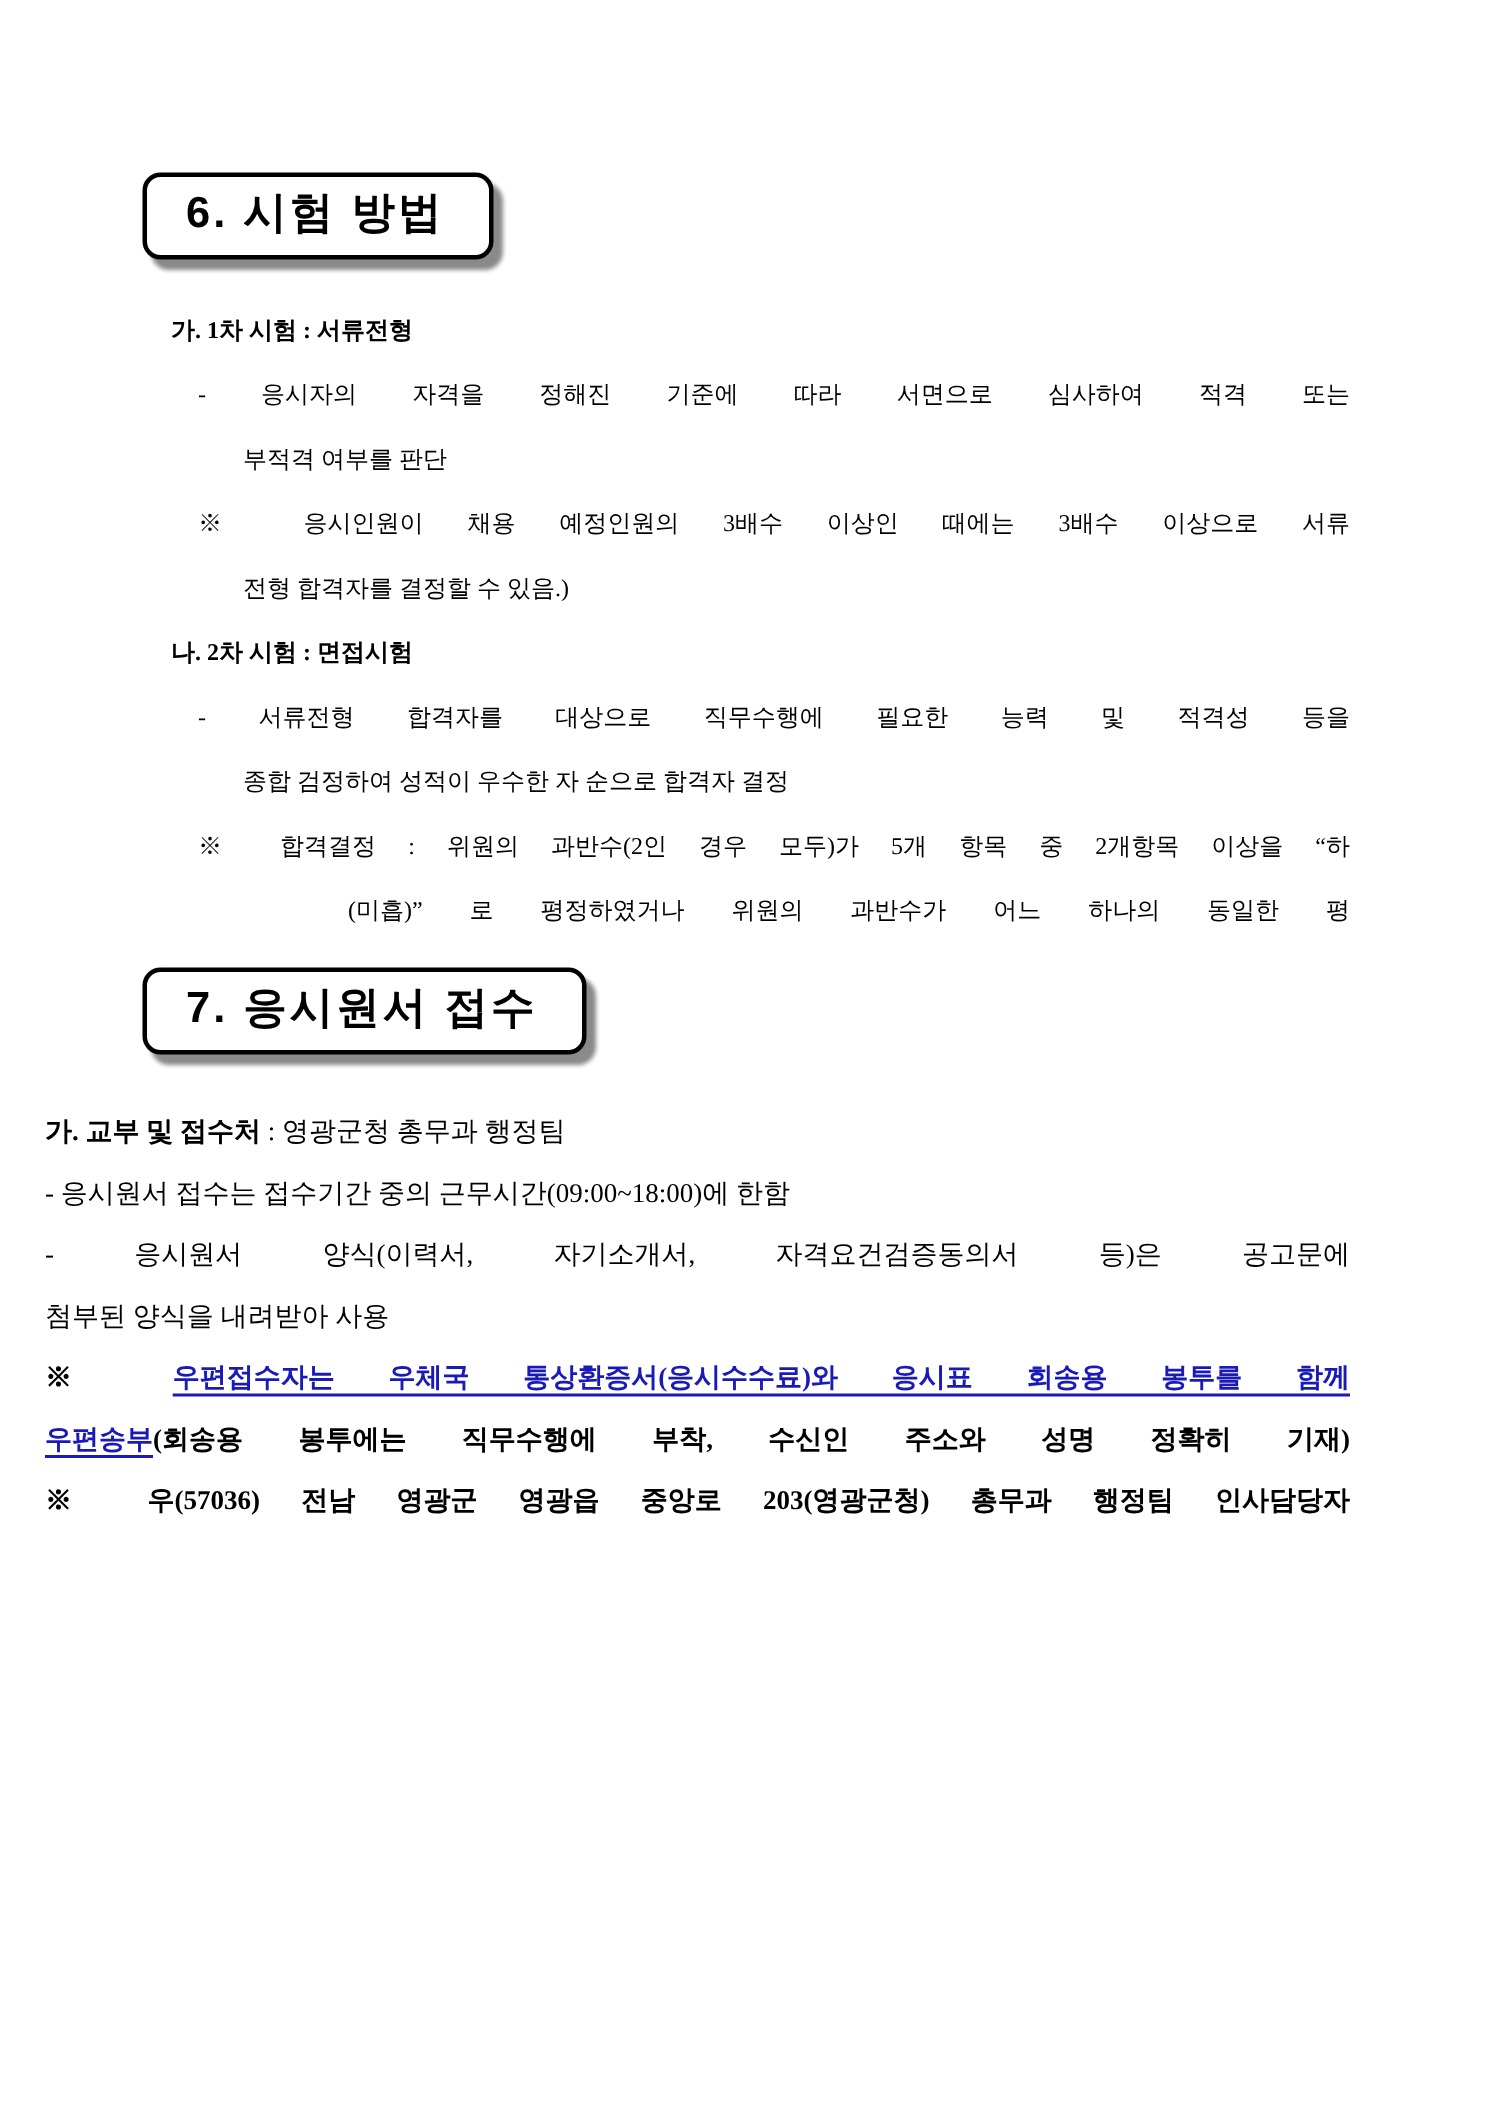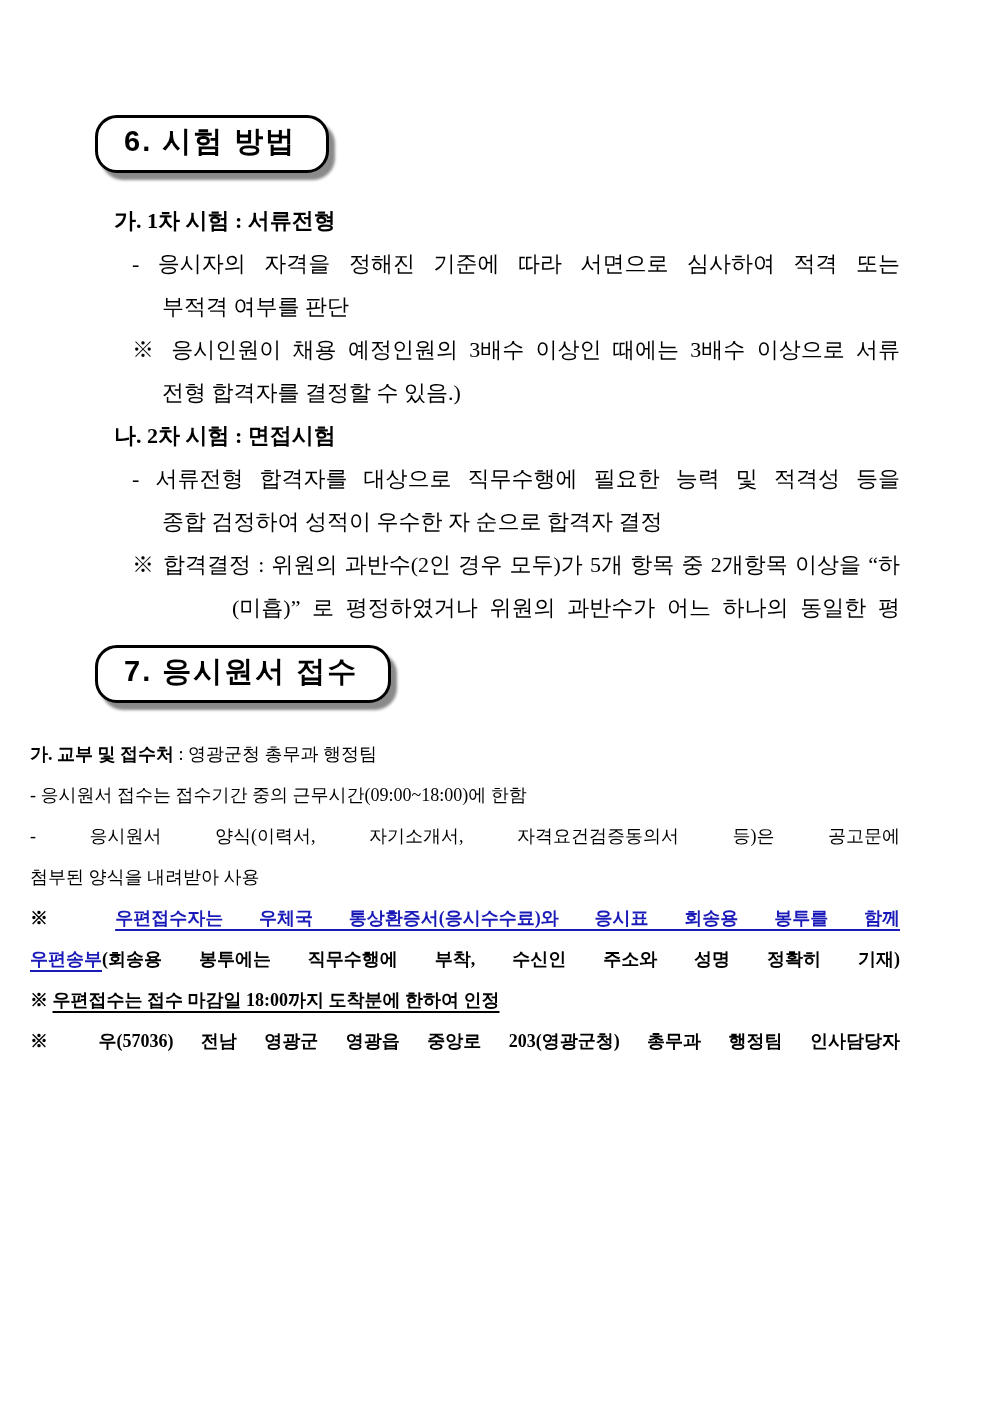--- a/index.html
+++ b/index.html
@@ -11,30 +11,30 @@
     font-family:"Liberation Serif","DejaVu Serif",serif;
     overflow:hidden;
     box-sizing:border-box;
     padding-top:115px;
   }
   .heading-wrap{margin-left:95px;}
   .heading-box{
     display:inline-block;
     background:#ffffff;
     border:3px solid #000;
-    border-radius:22px;
+    border-radius:12px;
     padding:4px 30px 8px 26px;
     box-shadow:6px 7px 3px #8a8a8a;
     font-family:"Liberation Sans","DejaVu Sans",sans-serif;
     font-weight:bold;
     font-size:29px;
     letter-spacing:2px;
   }
   .sec{margin-top:26px;}
-  .sec6 .line{height:43px;line-height:43px;font-size:22px;}
+  .sec6 .line{height:43px;line-height:43px;font-size:16px;}
   .sec7 .line{height:41px;line-height:41px;font-size:18px;margin-left:30px;}
   .sec7{margin-top:31px;}
   .gap7{margin-top:16px;}
   .line{white-space:nowrap;}
   .b{font-weight:bold;}
   .ind-a{margin-left:114px;}
   .ind-dash{margin-left:132px;}
   .ind-cont{margin-left:162px;}
   .ind-note-cont{margin-left:232px;}
   .ind-note7{margin-left:148px;}
@@ -83,17 +83,16 @@
     </div>
   </div>
 
   <div class="sec sec7">
     <div class="line ind-a"><span class="b">가. 교부 및 접수처</span><span> : </span><span>영광군청 총무과 행정팀</span></div>
     <div class="line ind-dash">- 응시원서 접수는 접수기간 중의 근무시간(09:00~18:00)에 한함</div>
     <div class="line ind-dash fill">- 응시원서 양식(이력서, 자기소개서, 자격요건검증동의서 등)은 공고문에</div>
     <div class="line ind-cont">첨부된 양식을 내려받아 사용</div>
     <div class="line b ind-note7 fill"><span>※</span> <span class="blue u">우편접수자는 우체국 통상환증서(응시수수료)와 응시표 회송용 봉투를 함께</span></div>
     <div class="line b ind-cont7 fill"><span class="blue u">우편송부</span><span>(회송용 봉투에는 직무수행에 부착, 수신인 주소와 성명 정확히 기재)</span></div>
-    <div class="line b ind-note7"><span>※</span> <span class="u">우편접수는 접수 마감일 18:00까지 도착분에 한하여 인정</span></div>
     <div class="line b ind-note7 fill"><span>※</span> <span>우(57036) 전남 영광군 영광읍 중앙로 203(영광군청) 총무과 행정팀 인사담당자</span></div>
   </div>
 
 </div>
 
 </body></html>

